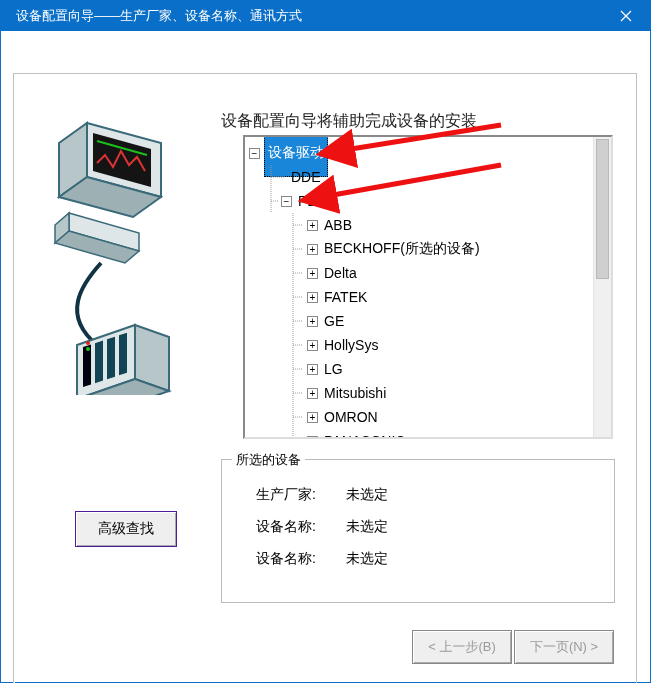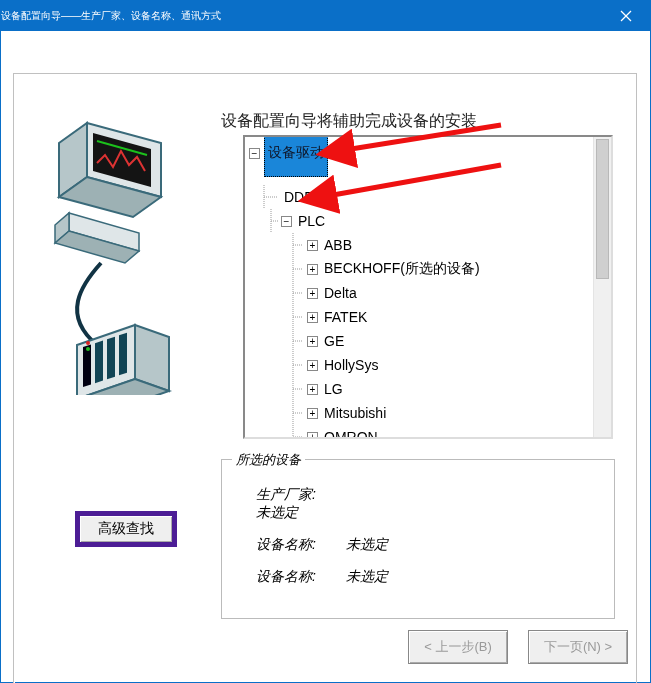--- a/index.html
+++ b/index.html
@@ -18,22 +18,22 @@
     border: 1px solid #0a6fc8;
     display: flex;
     flex-direction: column;
   }
   .titlebar {
     background: #0a6fc8;
     color: #fff;
     height: 30px;
     display: flex;
     align-items: center;
-    padding-left: 0;
-    font-size: 10px;
+    padding-left: 15px;
+    font-size: 13px;
   }
   .titlebar .tspace { flex: 1; }
   .close-btn {
     width: 48px;
     height: 30px;
     display: flex;
     align-items: center;
     justify-content: center;
     cursor: pointer;
   }
@@ -98,58 +98,57 @@
     font-size:10px; line-height:9px;
     margin-right:4px;
     background:#fff; color:#000;
     cursor:pointer;
     flex-shrink:0;
   }
   .dots {
     flex-shrink:0;
   }
   .sel {
-    background:#1a86d9; color:#0f172a; padding:14px 3px;
+    background:#1a86d9; color:#ffffff; padding:14px 3px;
     border:1px dotted #000;
   }
   .node-label { padding-left:2px; }
   
   .groupbox {
     position: absolute;
     left: 220px; top: 428px;
-    width: 394px; height: 160px;
+    width: 394px; height: 144px;
     border:1px solid #bbb;
-    font-style:italic;
   }
   .groupbox .legend {
     position:absolute; top:-9px; left:10px;
     background:#fff; padding:0 4px; font-size:13px;
   }
   .grow { display:flex; margin:14px 0 0 34px; font-size:14px; }
   .grow .lbl { width:90px; }
-  .groupbox .grow:first-of-type { margin-top:26px;flex-direction:column; }
+  .groupbox .grow:first-of-type { margin-top:26px; }
   
   .adv-btn {
     position:absolute;
     left:74px; top:480px;
     width:102px; height:36px;
-    border:5px solid #4c1d95;
+    border:1px solid #4c1d95;
     background:#efefef;
     box-shadow: inset 1px 1px 0 #fff, inset -1px -1px 0 #aaa;
     display:flex; align-items:center; justify-content:center;
     font-size:14px;
     cursor:pointer;
   }
   
   .btn-row {
     position:absolute;
     left:0; right:0; bottom:18px;
     display:flex; justify-content:flex-end;
     padding-right:22px;
-    gap:20px;
+    gap:2px;
   }
   .wbtn {
     width:100px; height:34px;
     border:1px solid #888;
     background:#efefef;
     box-shadow: inset 1px 1px 0 #fff, inset -1px -1px 0 #aaa;
     display:flex; align-items:center; justify-content:center;
     font-size:13px;
     cursor:pointer;
   }
@@ -220,21 +219,21 @@
     <div class="tree-box">
       <div class="scrollbar">
         <div class="scroll-thumb"></div>
       </div>
 
       <div class="tree-row">
         <span class="exp">−</span>
         <span class="sel">设备驱动</span>
       </div>
 
-      <div class="tree-row" style="padding-left:15px;margin-top:20px;">
+      <div class="tree-row" style="padding-left:22px;">
         <svg class="dots" width="22" height="24">
           <line x1="4" y1="0" x2="4" y2="24" stroke="#999" stroke-dasharray="1 1"></line>
           <line x1="4" y1="12" x2="18" y2="12" stroke="#999" stroke-dasharray="1 1"></line>
         </svg>
         <span class="node-label">DDE</span>
       </div>
 
       <div class="tree-row" style="padding-left:22px;">
         <svg class="dots" width="14" height="24">
           <line x1="4" y1="0" x2="4" y2="24" stroke="#999" stroke-dasharray="1 1"></line>
@@ -355,19 +354,19 @@
     </div>
 
     <div class="adv-btn">
       <span>高级查找</span>
     </div>
 
     <div class="btn-row">
       <div class="wbtn disabled">
         <span>&lt; 上一步(B)</span>
       </div>
-      <div class="wbtn disabled" style="">
+      <div class="wbtn disabled" style="margin-right:14px;">
         <span>下一页(N) &gt;</span>
       </div>
     </div>
 
   </div>
 </div>
 
 </body></html>

